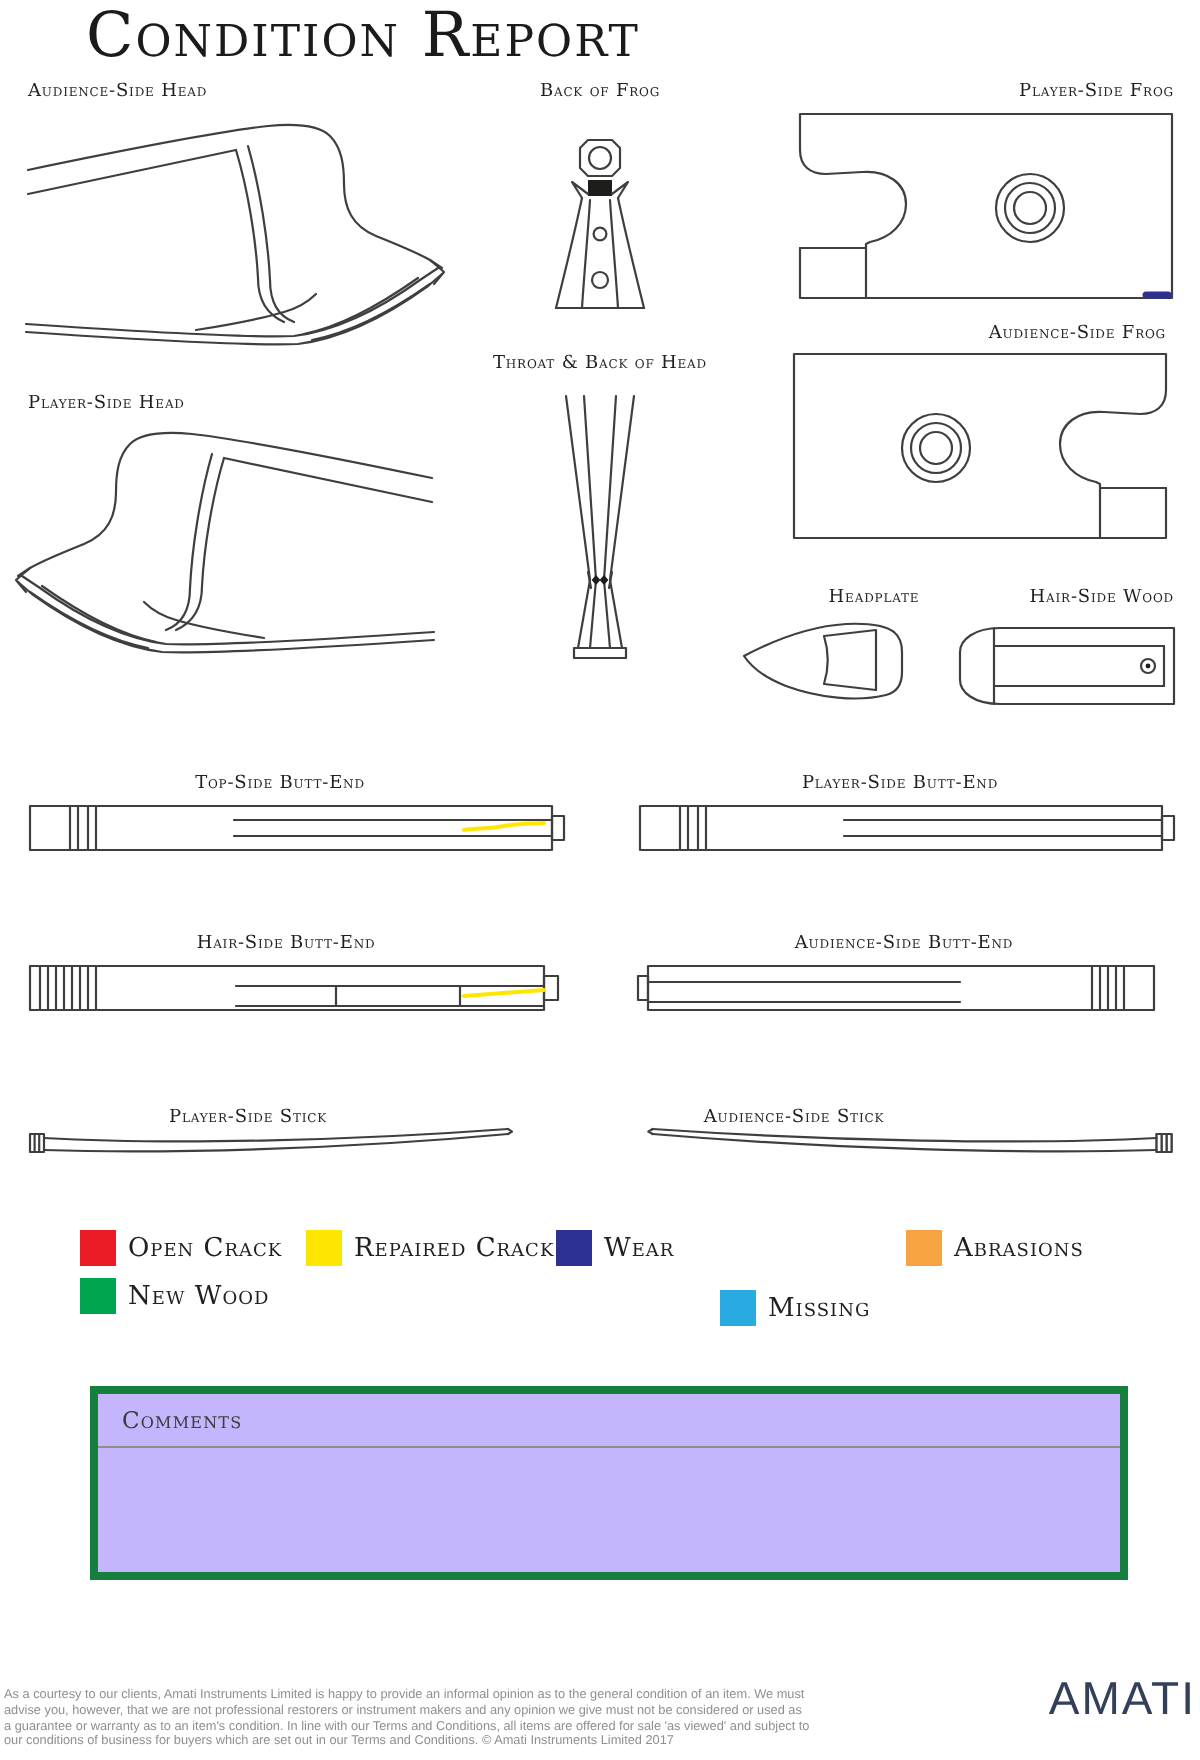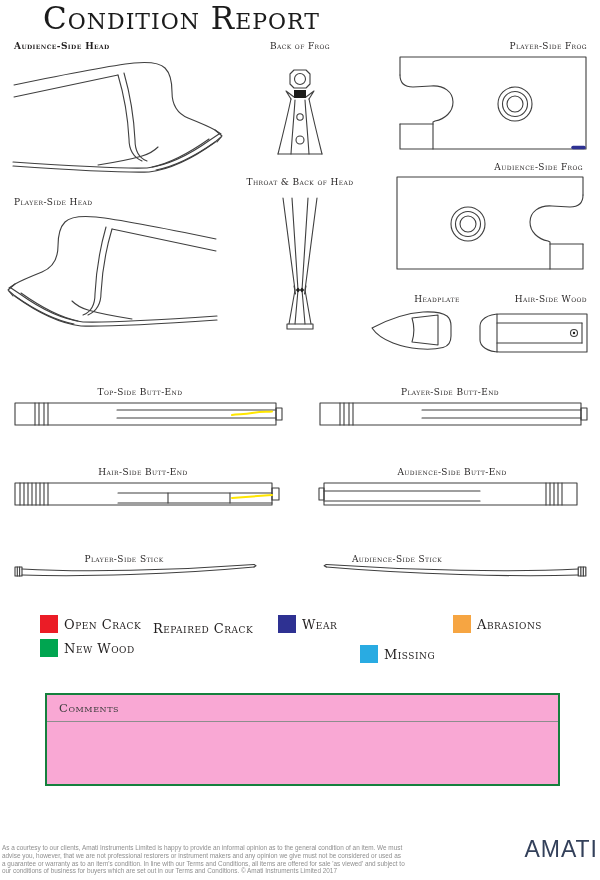--- a/index.html
+++ b/index.html
@@ -6,38 +6,38 @@
   .page{position:relative;width:600px;height:880px;background:#ffffff;font-family:"DejaVu Serif",serif;overflow:hidden;}
   .title{position:absolute;left:0;right:0;top:0;margin:0;font-weight:normal;
          font-variant:small-caps;font-size:31px;letter-spacing:1px;color:#1b1b1b;padding-left:43px;}
   .lbl{position:absolute;font-variant:small-caps;font-size:9px;letter-spacing:.4px;color:#221f1f;white-space:nowrap;}
   .lbl.center{transform:translateX(-50%);}
   svg.diag{position:absolute;overflow:visible;}
   .ln{fill:none;stroke:#3f3f3f;stroke-width:1.1;stroke-linecap:round;stroke-linejoin:round;}
   .fillink{fill:#1d1d1b;stroke:none;}
   .legend-item{position:absolute;display:flex;align-items:center;gap:6px;height:18px;}
   .legend-label{font-variant:small-caps;font-size:13px;letter-spacing:.5px;color:#221f1f;white-space:nowrap;}
-  .comments-box{position:absolute;left:45px;top:693px;width:511px;height:89px;border:2px solid #15803d;background:#f9a8d4;}
+  .comments-box{position:absolute;left:45px;top:693px;width:511px;height:89px;border:4px solid #15803d;background:#c4b5fd;}
   .comments-header{height:26px;line-height:27px;border-bottom:1px solid #8d8d8d;padding-left:12px;
                    font-variant:small-caps;font-size:11.5px;letter-spacing:.6px;color:#3c3c3c;}
   .comments-body{height:61px;}
   .footer-text{position:absolute;left:2px;top:844px;font-family:"Liberation Sans",sans-serif;
                font-size:6.4px;line-height:7.8px;color:#8f8f8f;}
   .footer-line{white-space:nowrap;}
   .logo{position:absolute;right:2px;top:836px;font-family:"Liberation Sans",sans-serif;font-weight:300;
         font-size:23px;letter-spacing:1px;color:#33405a;}
 </style>
 </head>
 <body>
 
 <div class="page">
 
   <h1 class="title">Condition Report</h1>
 
-  <div class="lbl" style="left:14px;top:41px;font-weight:bold;">Audience-Side Head</div>
+  <div class="lbl" style="left:14px;top:41px;">Audience-Side Head</div>
   <div class="lbl center" style="left:300px;top:41px;">Back of Frog</div>
   <div class="lbl" style="right:13px;top:41px;">Player-Side Frog</div>
 
   <svg class="diag" style="left:2px;top:52px;" width="228" height="132" viewBox="0 0 228 132">
     <path class="ln" d="M12,33 C60,23 105,14 132,11 C148,9.5 158,11 163,16 C169,22 170,31 170,40 C170,52 174,61 186,66 C196,70 206,74 213,78 L219,82"></path>
     <path class="ln" d="M12,45 C55,36 92,28 116,23"></path>
     <path class="ln" d="M116,23 C122,43 126,68 127,87 C127,98 131,105 140,109"></path>
     <path class="ln" d="M122,21 C128,42 132,68 133,88 C133,99 137,106 145,109"></path>
     <path class="ln" d="M11,110 C70,114 120,117 145,116 C168,113 190,101 208,88 L217,82"></path>
     <path class="ln" d="M11,114 C70,118 122,121 147,120 C171,117 194,104 212,91 L219,85"></path>
@@ -188,21 +188,21 @@
       <path class="ln" d="M241,4.5 L243,5.8 L241,7"></path>
     </g>
   </svg>
 
   <div class="legend-item" style="left:40px;top:615px;">
     <svg width="18" height="18">
         <rect width="18" height="18" fill="#EB1C26"></rect>
       </svg>
     <span class="legend-label">Open Crack</span>
   </div>
-  <div class="legend-item" style="left:153px;top:615px;flex-direction:column;">
+  <div class="legend-item" style="left:153px;top:615px;">
     <svg width="18" height="18">
         <rect width="18" height="18" fill="#FFE600"></rect>
       </svg>
     <span class="legend-label">Repaired Crack</span>
   </div>
   <div class="legend-item" style="left:278px;top:615px;align-items:center;">
     <svg width="18" height="18">
         <rect width="18" height="18" fill="#2E3192"></rect>
       </svg>
     <span class="legend-label">Wear</span>

